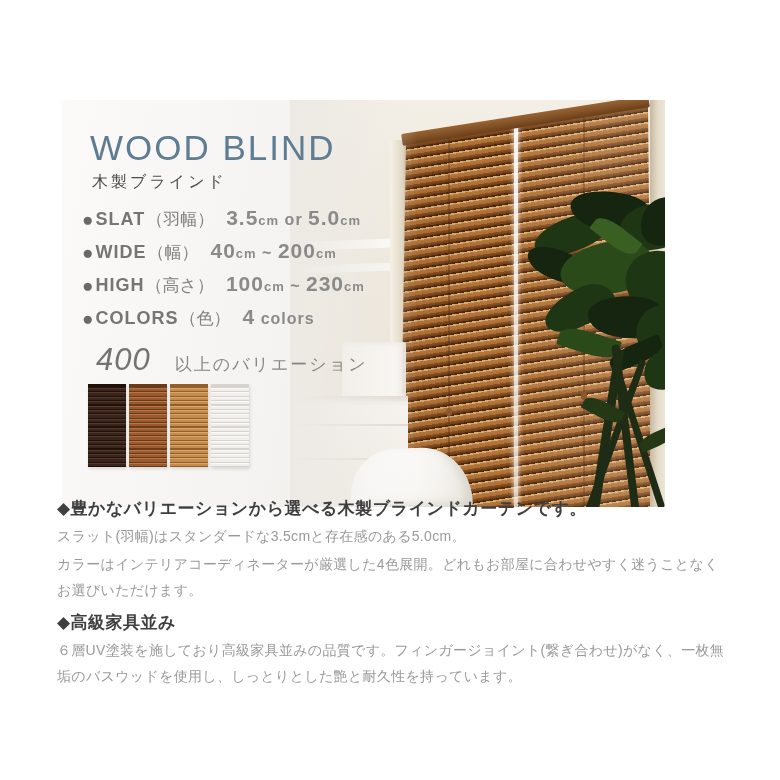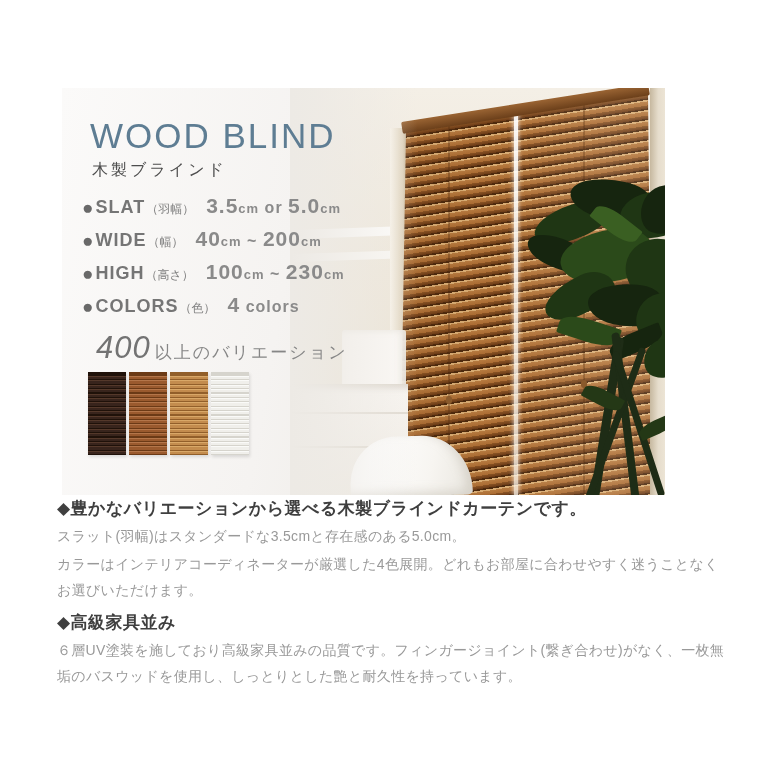--- a/index.html
+++ b/index.html
@@ -3,21 +3,21 @@
 <meta charset="utf-8">
 <style>
   * { margin:0; padding:0; box-sizing:border-box; }
   html,body { background:#ffffff; }
   .page {
     position:relative; width:780px; height:780px; background:#ffffff; overflow:hidden;
     font-family:"Liberation Sans","DejaVu Sans",sans-serif;
   }
   
   .hero {
-    position:absolute; left:62px; top:88px; width:603px; height:407px;
+    position:absolute; left:62px; top:100px; width:603px; height:407px;
     background:linear-gradient(100deg,#fbfaf9 0%,#f5f3f1 38%,#eeebe6 62%,#e3ded5 78%,#ddd6ca 100%);
     overflow:hidden;
   }
   
   .photo { position:absolute; left:228px; top:0; width:375px; height:407px; overflow:hidden; }
   .photo-wall { position:absolute; inset:0; background:linear-gradient(to bottom,#f4efe6 0%,#eee7da 45%,#e9e1d2 100%); }
   .window-frame { position:absolute; left:100px; top:40px; width:16px; height:367px;
     background:linear-gradient(to right,#f8f3e9,#ded2bc 80%,#c9bba2); }
   .wall-shelf-top { position:absolute; left:6px; top:140px; width:112px; height:9px;
     background:rgba(255,255,255,0.85); transform:skewY(-2deg); border-radius:2px; }
@@ -62,27 +62,27 @@
     background:linear-gradient(to right,#edeae5 0%,rgba(237,234,229,0.8) 9%,rgba(237,234,229,0) 34%); }
   
   .hero-title { position:absolute; left:28px; top:28px; font-size:35px; font-weight:400;
     letter-spacing:2px; color:#5e7d93; }
   .hero-subtitle { position:absolute; left:30px; top:72px; font-size:16px; font-weight:500;
     letter-spacing:3px; color:#4d4d4d; }
   .specs { position:absolute; left:20px; top:106px; }
   .spec-row { display:flex; align-items:baseline; height:33px; white-space:nowrap; }
   .bullet { font-size:19px; color:#696969; margin-right:2px; position:relative; top:1px; }
   .spec-label { font-size:18px; font-weight:bold; color:#757575; letter-spacing:1px; }
-  .spec-jp { font-size:12px; color:#818181; font-weight:500; margin:0 4px 0 1px; }
+  .spec-jp { font-size:17px; color:#818181; font-weight:500; margin:0 4px 0 1px; }
   .spec-value { font-size:21px; font-weight:bold; color:#8a8a8a; margin-left:8px; letter-spacing:1px; }
   .spec-value .unit { font-size:13px; }
   .spec-value .word { font-size:16px; }
   .variation { position:absolute; left:34px; top:242px; white-space:nowrap; }
   .variation-number { font-size:31px; font-weight:normal; font-style:italic; color:#737373; letter-spacing:1px; }
-  .variation-label { font-size:17px; color:#868686; font-weight:500; letter-spacing:2px; margin-left:4px; }
+  .variation-label { font-size:17px; color:#868686; font-weight:500; letter-spacing:2px; margin-left:24px; }
   .swatches { position:absolute; left:26px; top:284px; display:flex; gap:3px; }
   .swatch { width:38px; height:83px; border-top:4px solid var(--gap);
     background:repeating-linear-gradient(180deg,
       var(--hi) 0px,var(--hi) 1px,
       var(--face) 1px,var(--face) 3.2px,
       var(--gap) 3.2px,var(--gap) 4.4px);
     box-shadow:1px 2px 3px rgba(0,0,0,0.12); }
   
   .sections { position:absolute; left:57px; top:497px; width:672px; }
   .section + .section { margin-top:8px; }

